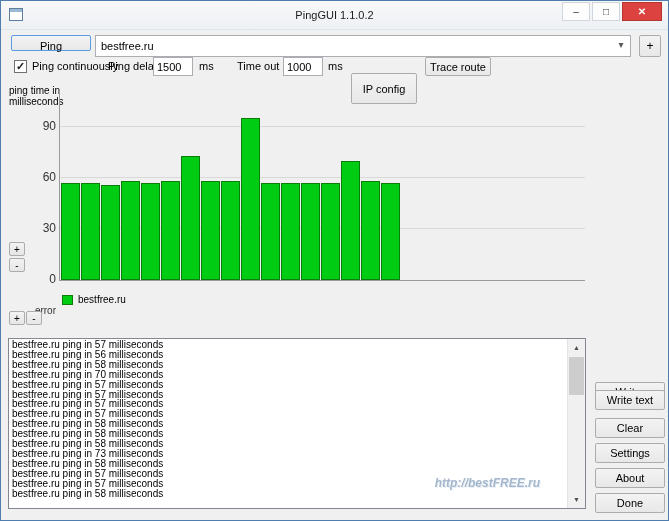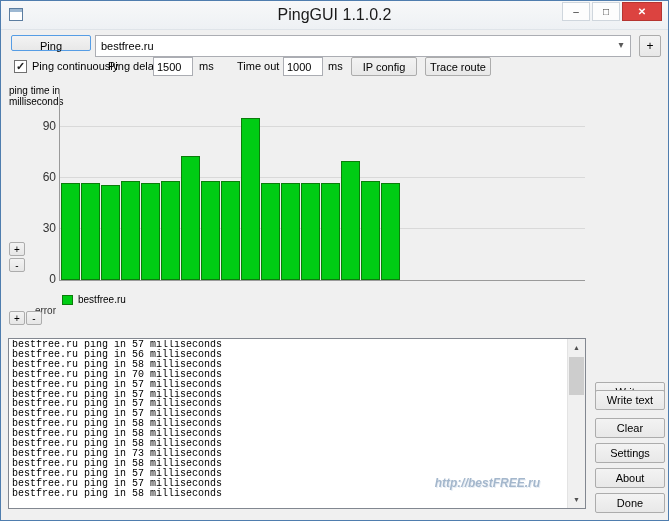--- a/index.html
+++ b/index.html
@@ -14,21 +14,21 @@
     background:linear-gradient(#f7f8f9,#eef1f4);
     border-bottom:1px solid #dfe4e9;
   }
   .app-icon{
     position:absolute; left:8px; top:7px; width:14px; height:13px;
     border:1px solid #5b7da0; background:#fff; box-sizing:border-box;
   }
   .app-icon::before{content:""; position:absolute; left:0; top:0; right:0; height:3px; background:#9db8d2;}
   .title-text{
     position:absolute; left:0; right:0; top:0; height:28px; line-height:28px;
-    text-align:center; font-size:16px; color:#1a1a1a;
+    text-align:center; font-size:11px; color:#1a1a1a;
   }
   .win-controls{position:absolute; right:6px; top:1px; display:flex; gap:2px;}
   .win-btn{
     width:28px; height:19px; box-sizing:border-box; text-align:center;
     font-size:10px; line-height:17px; color:#333;
     background:#fdfdfd; border:1px solid #cfd6dd; cursor:default;
   }
   .win-btn.close{width:40px; background:#dc4340; border-color:#b53531; color:#fff; font-weight:bold;}
   
   .btn{
@@ -85,21 +85,21 @@
   .error-label{position:absolute; left:-34px; top:calc(100% + 6px); width:30px; text-align:right; font-size:10px; color:#333;margin-top:19px;}
   .legend{position:absolute; left:2px; top:calc(100% + 14px); display:flex; align-items:center;}
   .legend-swatch{width:11px; height:10px; box-sizing:border-box; border:1px solid #0b7d0b;}
   .legend-label{margin-left:5px; font-size:10px; color:#000;}
   
   .logbox{
     position:absolute; left:7px; top:337px; width:578px; height:171px; box-sizing:border-box;
     background:#fff; border:1px solid #828790; overflow:hidden;
   }
   .log-lines{position:absolute; left:3px; top:1px; right:20px; bottom:1px; overflow:hidden;}
-  .log-line{font-size:10px; line-height:9.9px; color:#000; white-space:nowrap;font-family:Liberation Mono, monospace;}
+  .log-line{font-size:10px; line-height:9.9px; color:#000; white-space:nowrap;}
   .watermark{
     position:absolute; right:45px; bottom:18px; font-size:12px; font-weight:bold; font-style:italic;
     color:#a4b7cc; text-shadow:1px 1px 0 #e8eef5; pointer-events:none;
   }
   .scrollbar{
     position:absolute; right:0; top:0; bottom:0; width:17px;
     background:#f0f0f0; border-left:1px solid #e3e3e3;
   }
   .scroll-btn{
     position:absolute; left:0; width:17px; height:17px; text-align:center;
@@ -134,21 +134,21 @@
   <button class="btn add-btn">+</button>
 
   <div class="checkbox">✓</div>
   <span class="label" style="left:31px; top:59px;">Ping continuously</span>
   <span class="label" style="left:107px; top:59px;">Ping delay</span>
   <input class="num-input" style="left: 152px; top: 56px;" value="1500">
   <span class="label" style="left:198px; top:59px;">ms</span>
   <span class="label" style="left:236px; top:59px;">Time out</span>
   <input class="num-input" style="left: 282px; top: 56px;" value="1000">
   <span class="label" style="left:327px; top:59px;">ms</span>
-  <button class="btn" style="left:350px; top:56px; width:66px; height:19px;">IP config</button>
+  <button class="btn" style="left:350px; top:72px; width:66px; height:31px;">IP config</button>
   <button class="btn" style="left:424px; top:56px; width:66px; height:19px;">Trace route</button>
 
   <div class="ylabel">
     <div>ping time in</div>
     <div>milliseconds</div>
   </div>
 
   <div class="plot">
       <div class="gridline" style="bottom: 80.3571%;"></div>
       <div class="gridline" style="bottom: 53.5714%;"></div>

